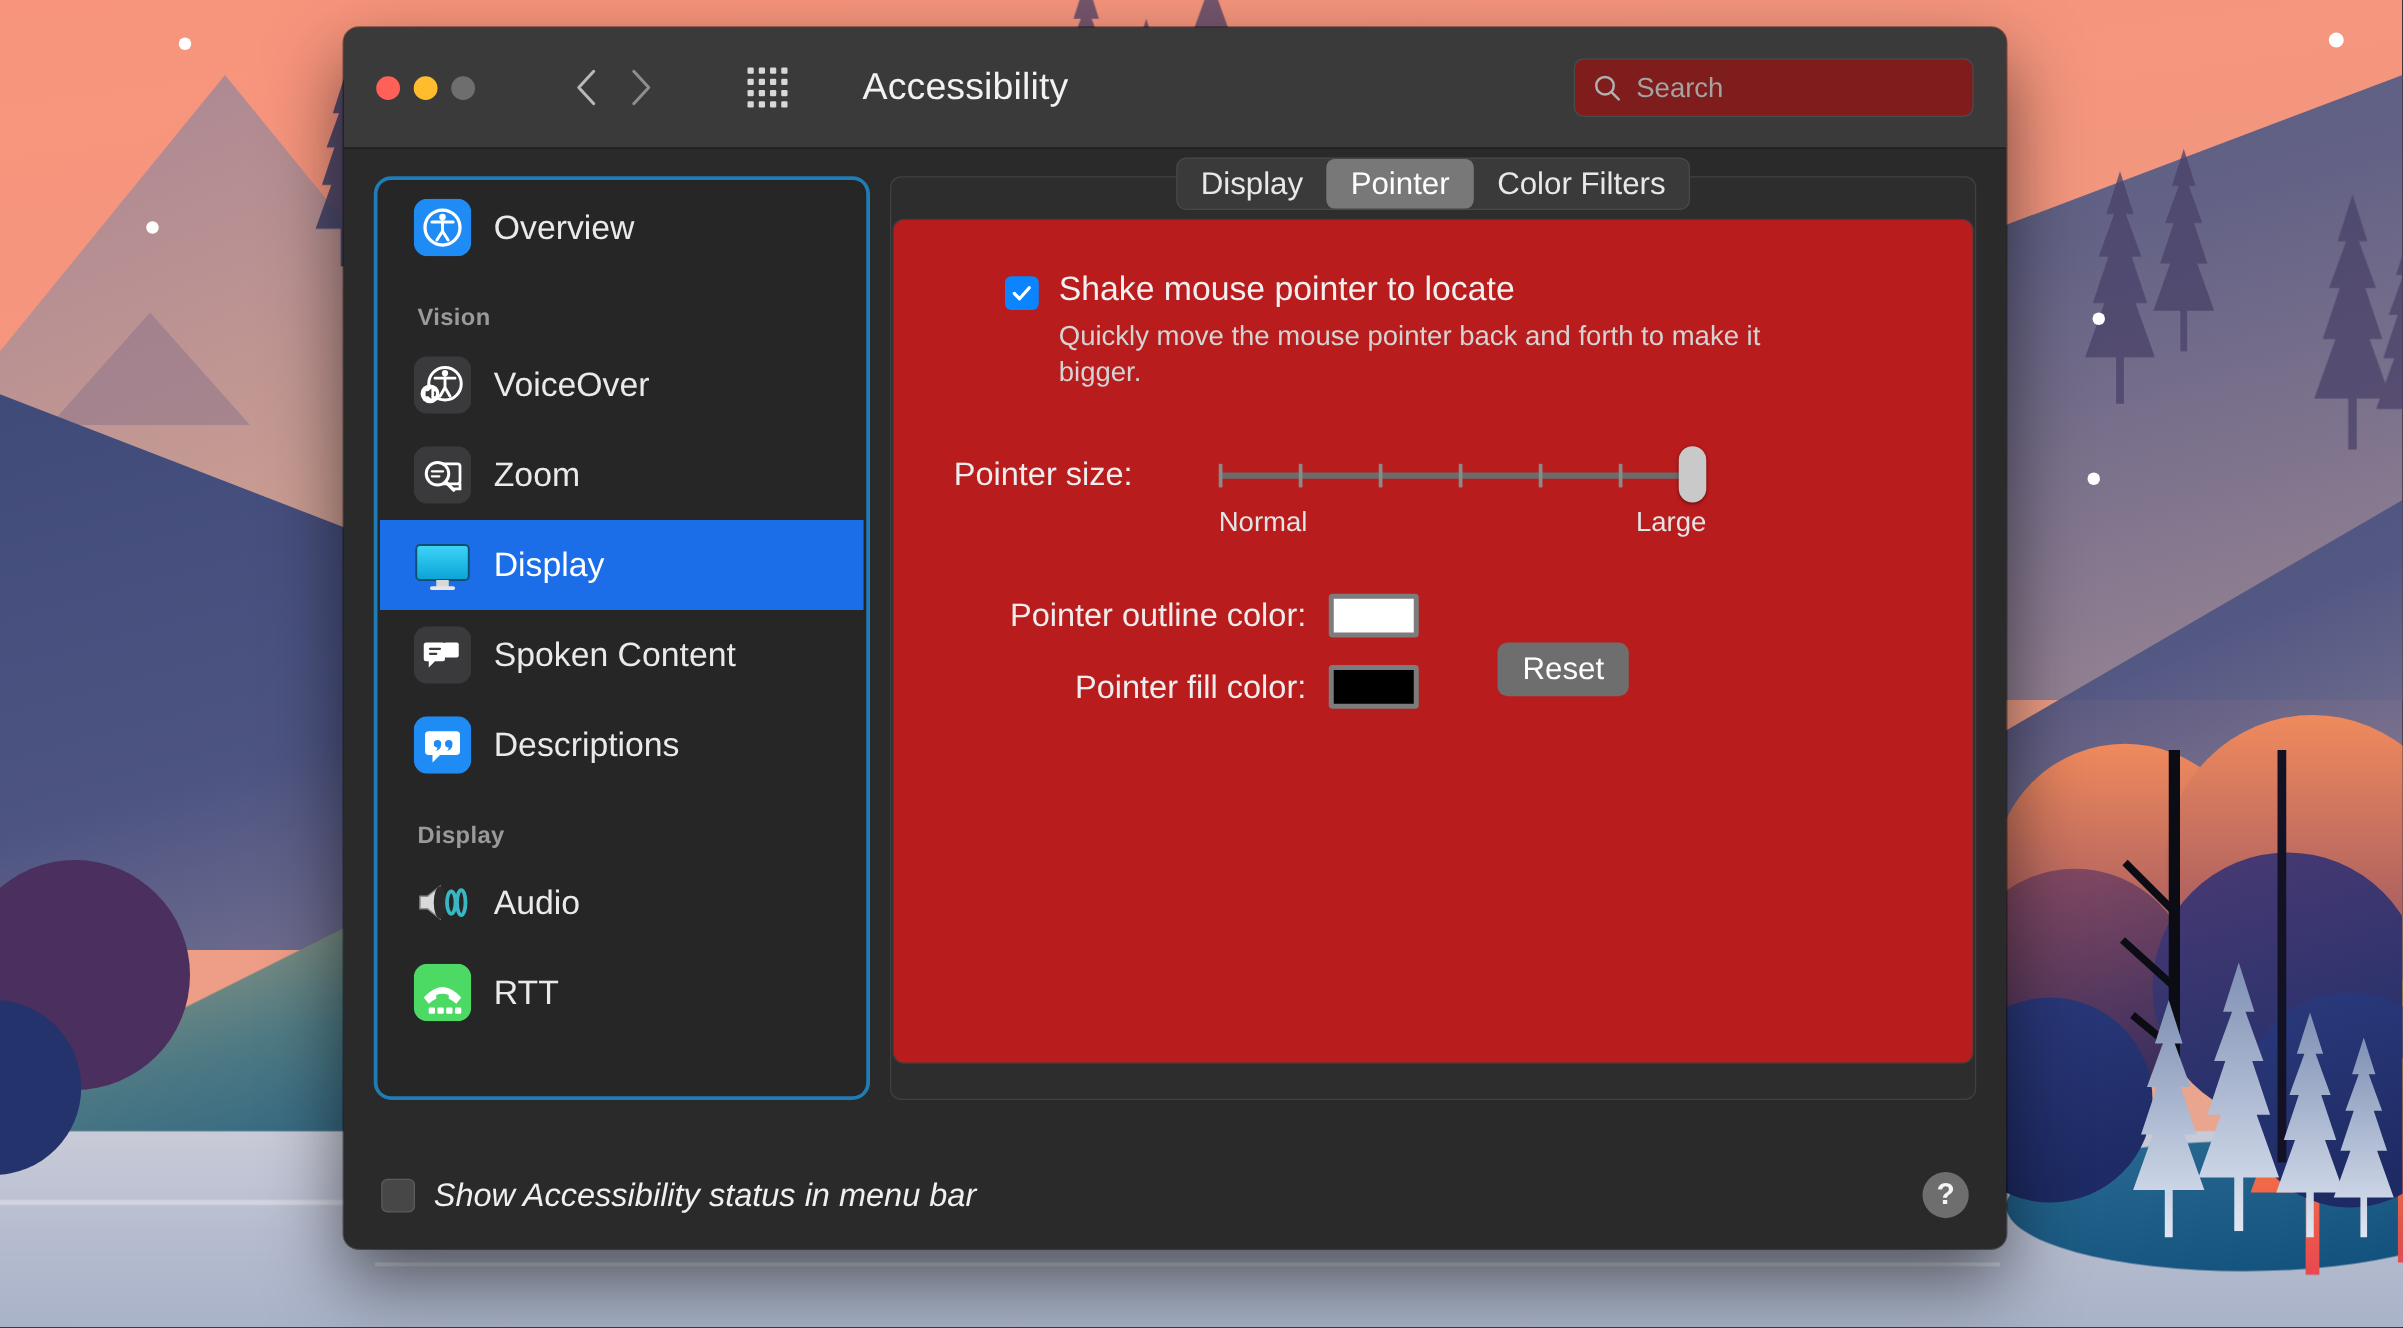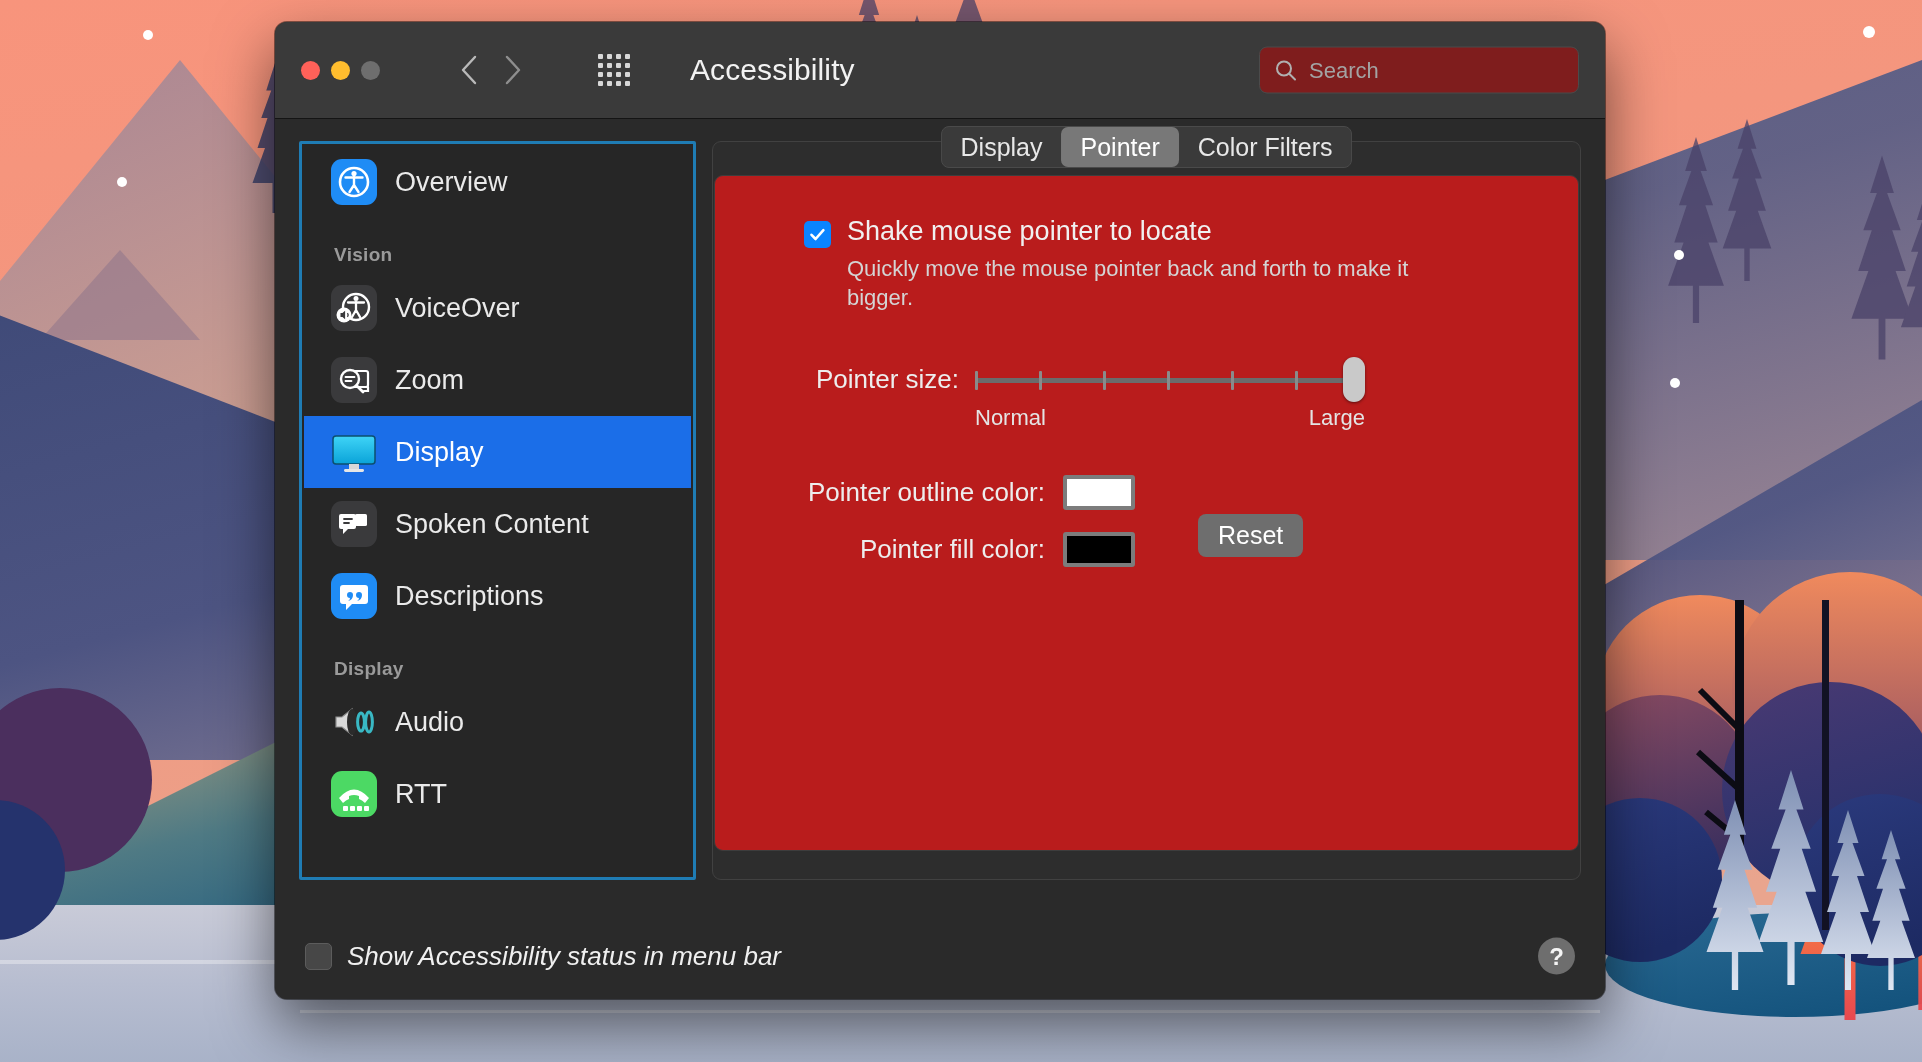--- a/index.html
+++ b/index.html
@@ -68,21 +68,21 @@
   #searchbox .sic { flex:0 0 auto; display:flex; }
   #search-placeholder { font-size:22px; color:#a3a3a3; }
 
   
   #winbody { flex:1; display:flex; position:relative; background:#2a2a2a; padding:22px 24px 0 24px; }
 
   
   #sidebar-wrap {
     width:397px; flex:0 0 auto;
     border:3px solid #1f7cb4;
-    border-radius:2px;
+    border-radius:14px;
     padding:2px;
     height:739px;
     overflow:hidden;
     background:#262626;
   }
   #sidebar {
     background:#262626;
     height:100%;
     overflow:hidden;
     position:relative;
@@ -144,21 +144,21 @@
   .cb-row { display:flex; gap:16px; align-items:flex-start; margin-left:41px; }
   .cbox {
     width:27px; height:27px; border-radius:5px; flex:0 0 auto; margin-top:5px;
     background:#0a84ff; display:flex; align-items:center; justify-content:center;
   }
   .cb-title { font-size:27px; color:#f0f0f0; }
   .cb-desc { font-size:22px; color:#d4d4d4; line-height:1.33; margin-top:7px; max-width:600px; }
 
   
   .slider-row { display:flex; align-items:center; margin-top:48px; }
-  .slider-label { font-size:26px; color:#ededed; width:196px; text-align:right; flex:0 0 auto; }
+  .slider-label { font-size:26px; color:#ededed; width:196px; text-align:left; flex:0 0 auto; }
   .slider-area { position:relative; margin-left:16px; width:390px; height:38px; }
   .track {
     position:absolute; left:0; right:0; top:17px; height:5px;
     background:#6b6b6b; border-radius:3px;
   }
   .tick { position:absolute; top:10px; width:3px; height:19px; background:#8a8a8a; border-radius:1px; }
   .thumb {
     position:absolute; top:-4px; width:22px; height:45px;
     background:#c9c9c9; border-radius:11px;
     box-shadow:0 1px 3px rgba(0,0,0,.5);

